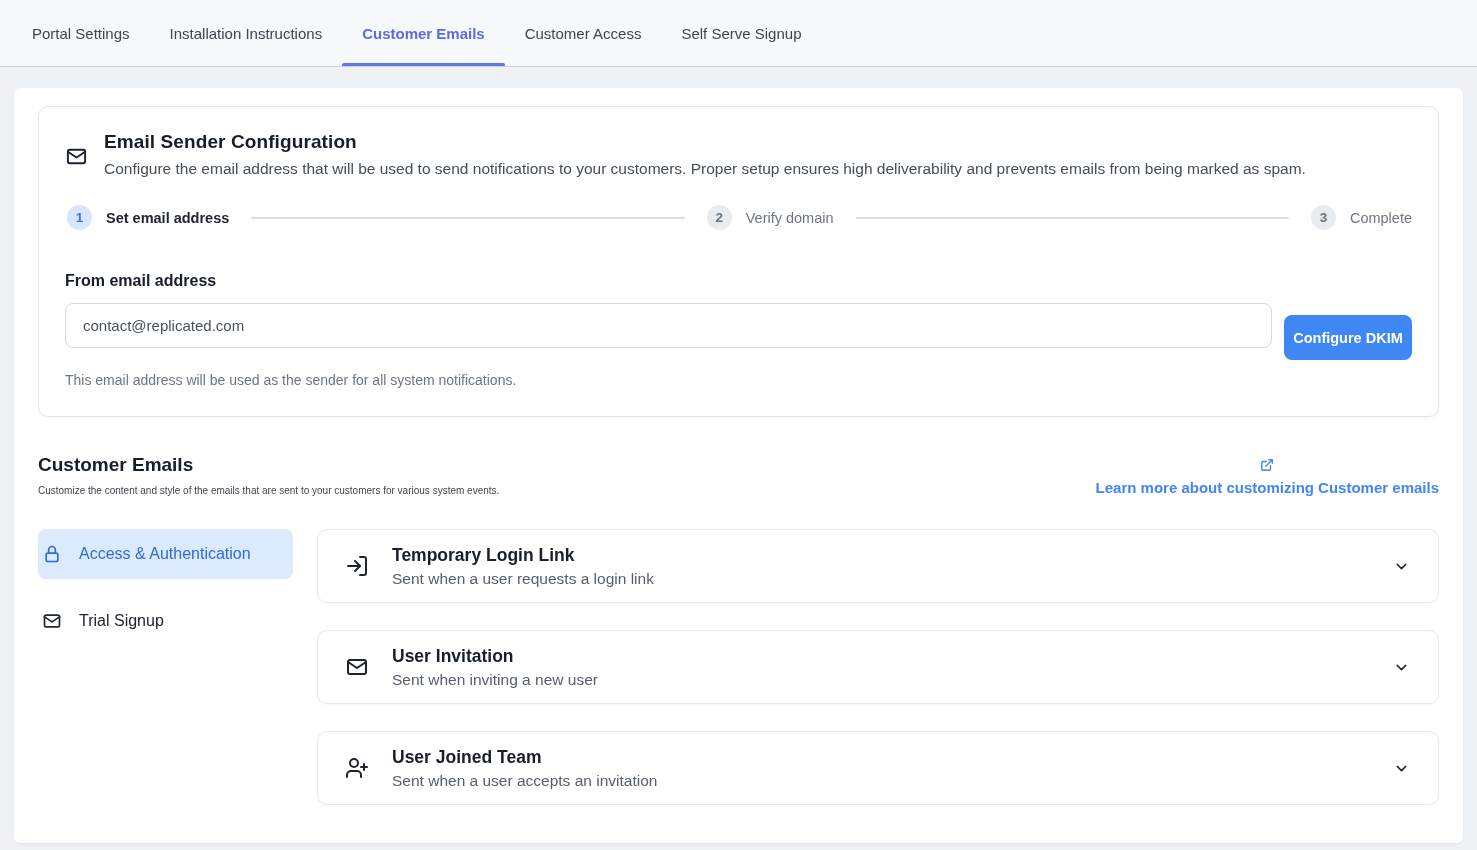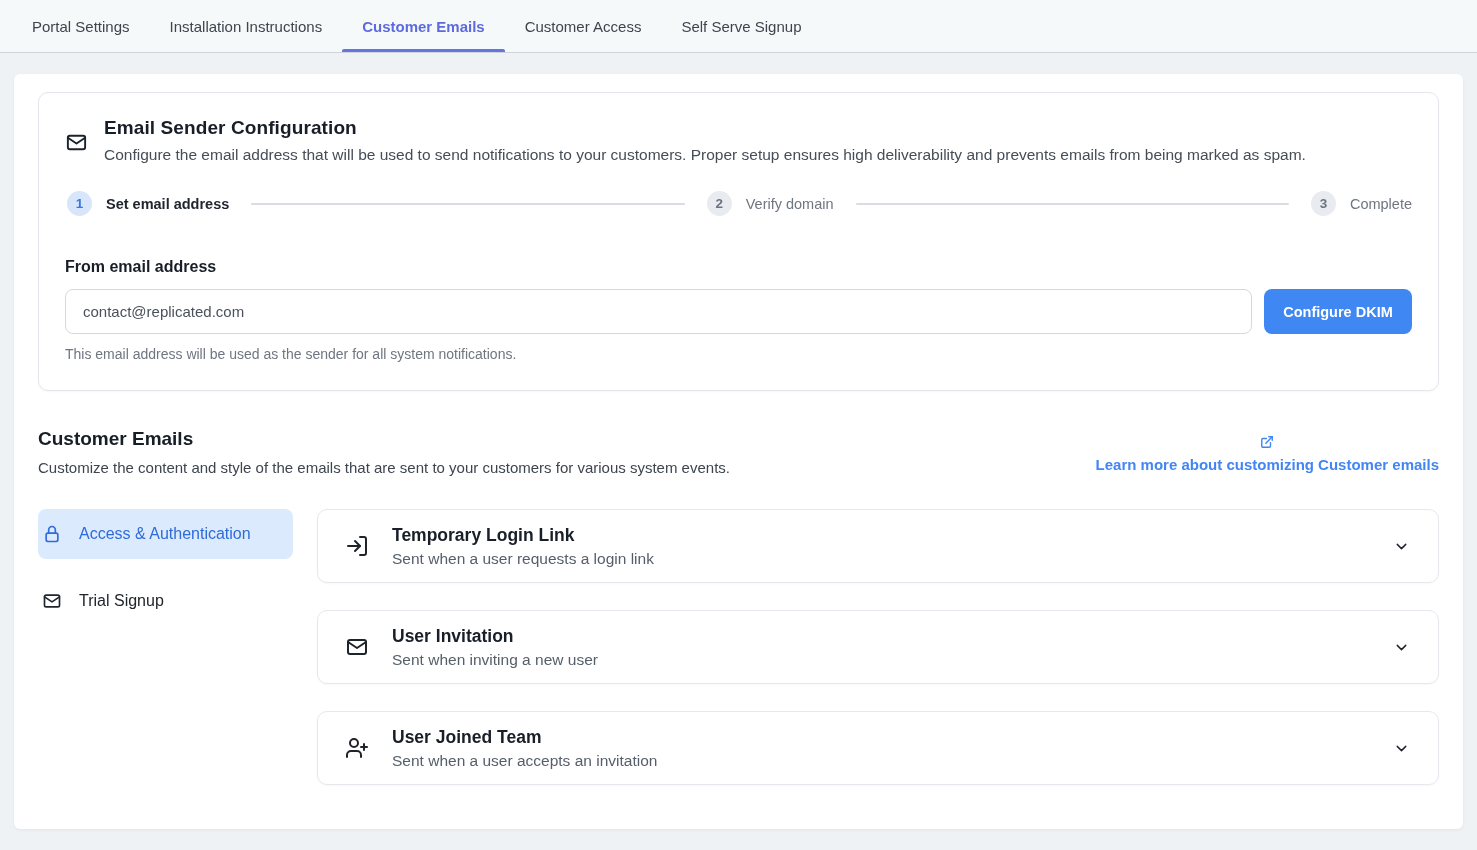--- a/index.html
+++ b/index.html
@@ -8,21 +8,21 @@
     font-family:"Liberation Sans", sans-serif;
     background:#eef2f5;
     color:#1c232c;
     overflow:hidden;
   }
   svg { display:block; }
   .icon { flex:none; display:inline-flex; align-items:center; justify-content:center; }
 
   
   .tabbar {
-    height:53px; background:#f6f9f9;
+    height:67px; background:#f6f9f9;
     border-bottom:1px solid #cfd4d8;
     display:flex; align-items:stretch;
     padding-left:12px;
   }
   .tab {
     display:flex; align-items:center;
     padding:0 20px; font-size:15px; color:#3e454e;
     position:relative; cursor:pointer; white-space:nowrap;
   }
   .tab.active { color:#5d6ade; font-weight:700; }
@@ -69,36 +69,37 @@
   .form-label { margin-top:42px; font-size:16px; font-weight:700; color:#171e27; }
   .input-row { display:flex; gap:12px; margin-top:13px; align-items:stretch; }
   .email-input {
     flex:1; height:45px;
     border:1px solid #d5d9de; border-radius:8px;
     padding:0 17px; font-size:15px; color:#4a515c;
     font-family:"Liberation Sans", sans-serif;
     background:#fff; outline:none;
   }
   .btn-primary {
-    flex:none; width:148px; height:45px;
+    flex:none; width:128px; height:45px;
     background:#3f87f3; color:#ffffff;
     border:none; border-radius:8px;
     font-size:14.5px; font-weight:600;
     font-family:"Liberation Sans", sans-serif;
     cursor:pointer;
+    margin-top:12px;
   }
   .helper { margin-top:12px; font-size:14px; color:#6e7680; }
 
   
   .section-head {
     margin-top:37px;
     display:flex; align-items:center; justify-content:space-between;
   }
   .section-title { font-size:19px; font-weight:600; color:#171e27; }
-  .section-desc { font-size:15px; color:#3e454e; margin-top:9px; }
+  .section-desc { font-size:10px; color:#3e454e; margin-top:9px; }
   .learn-link {
     display:inline-flex; align-items:center; gap:7px;
     color:#4285f4; font-size:15px; font-weight:700;
     text-decoration:none; cursor:pointer; white-space:nowrap;
     align-self:center; margin-top:4px;flex-direction:column;
   }
 
   .content-row { display:flex; gap:24px; margin-top:33px; }
 
   .cat-list { width:255px; flex:none; }

